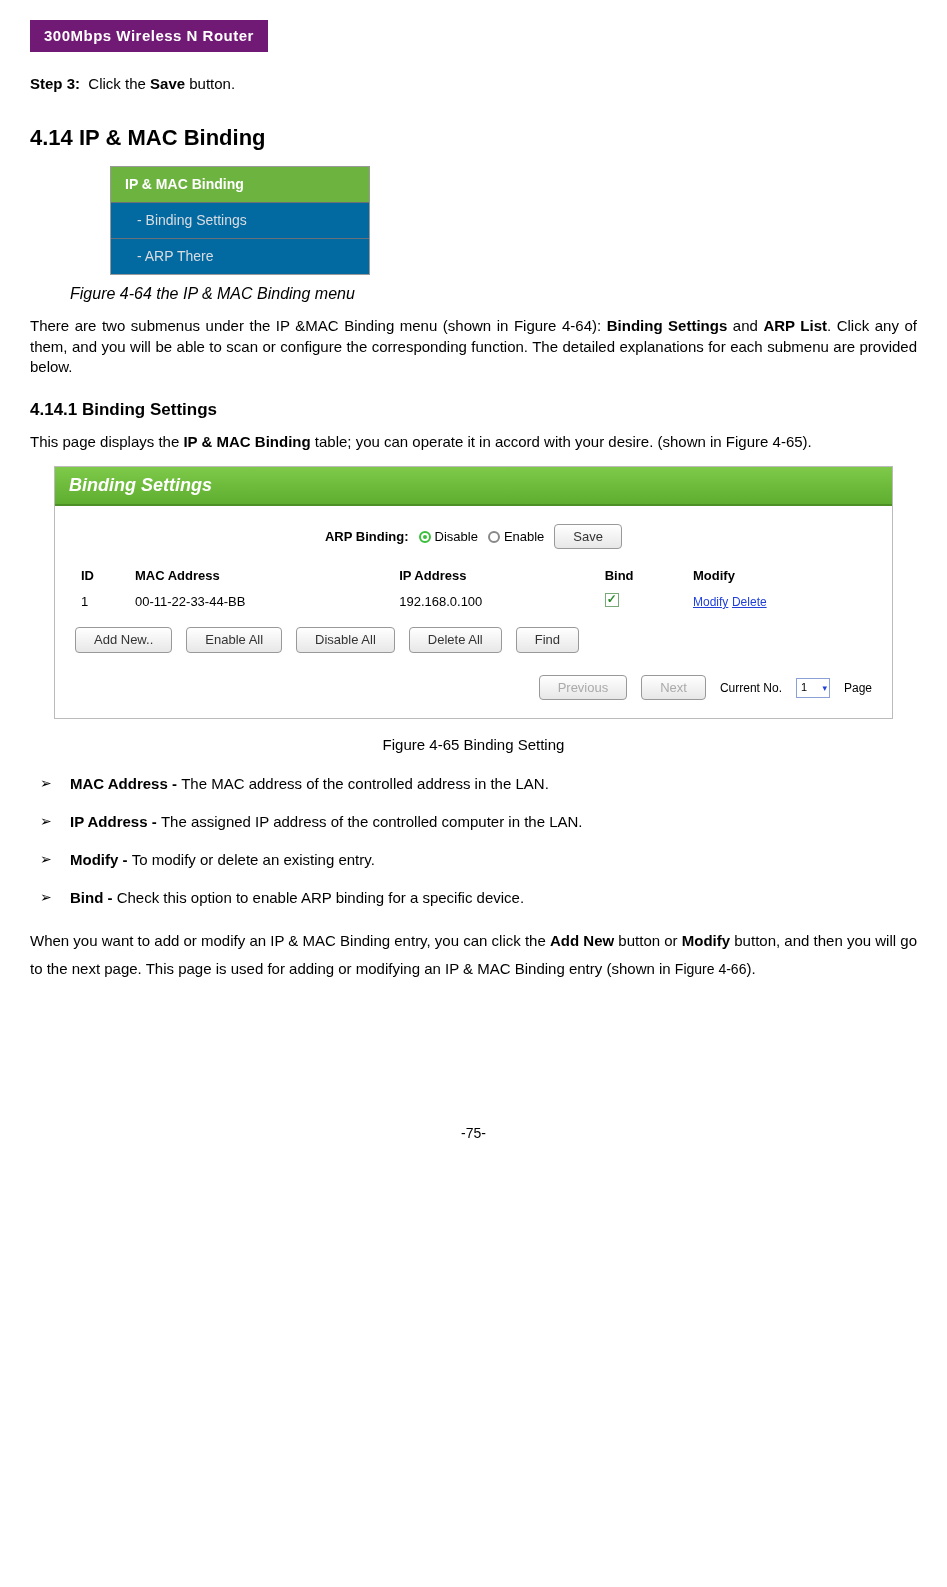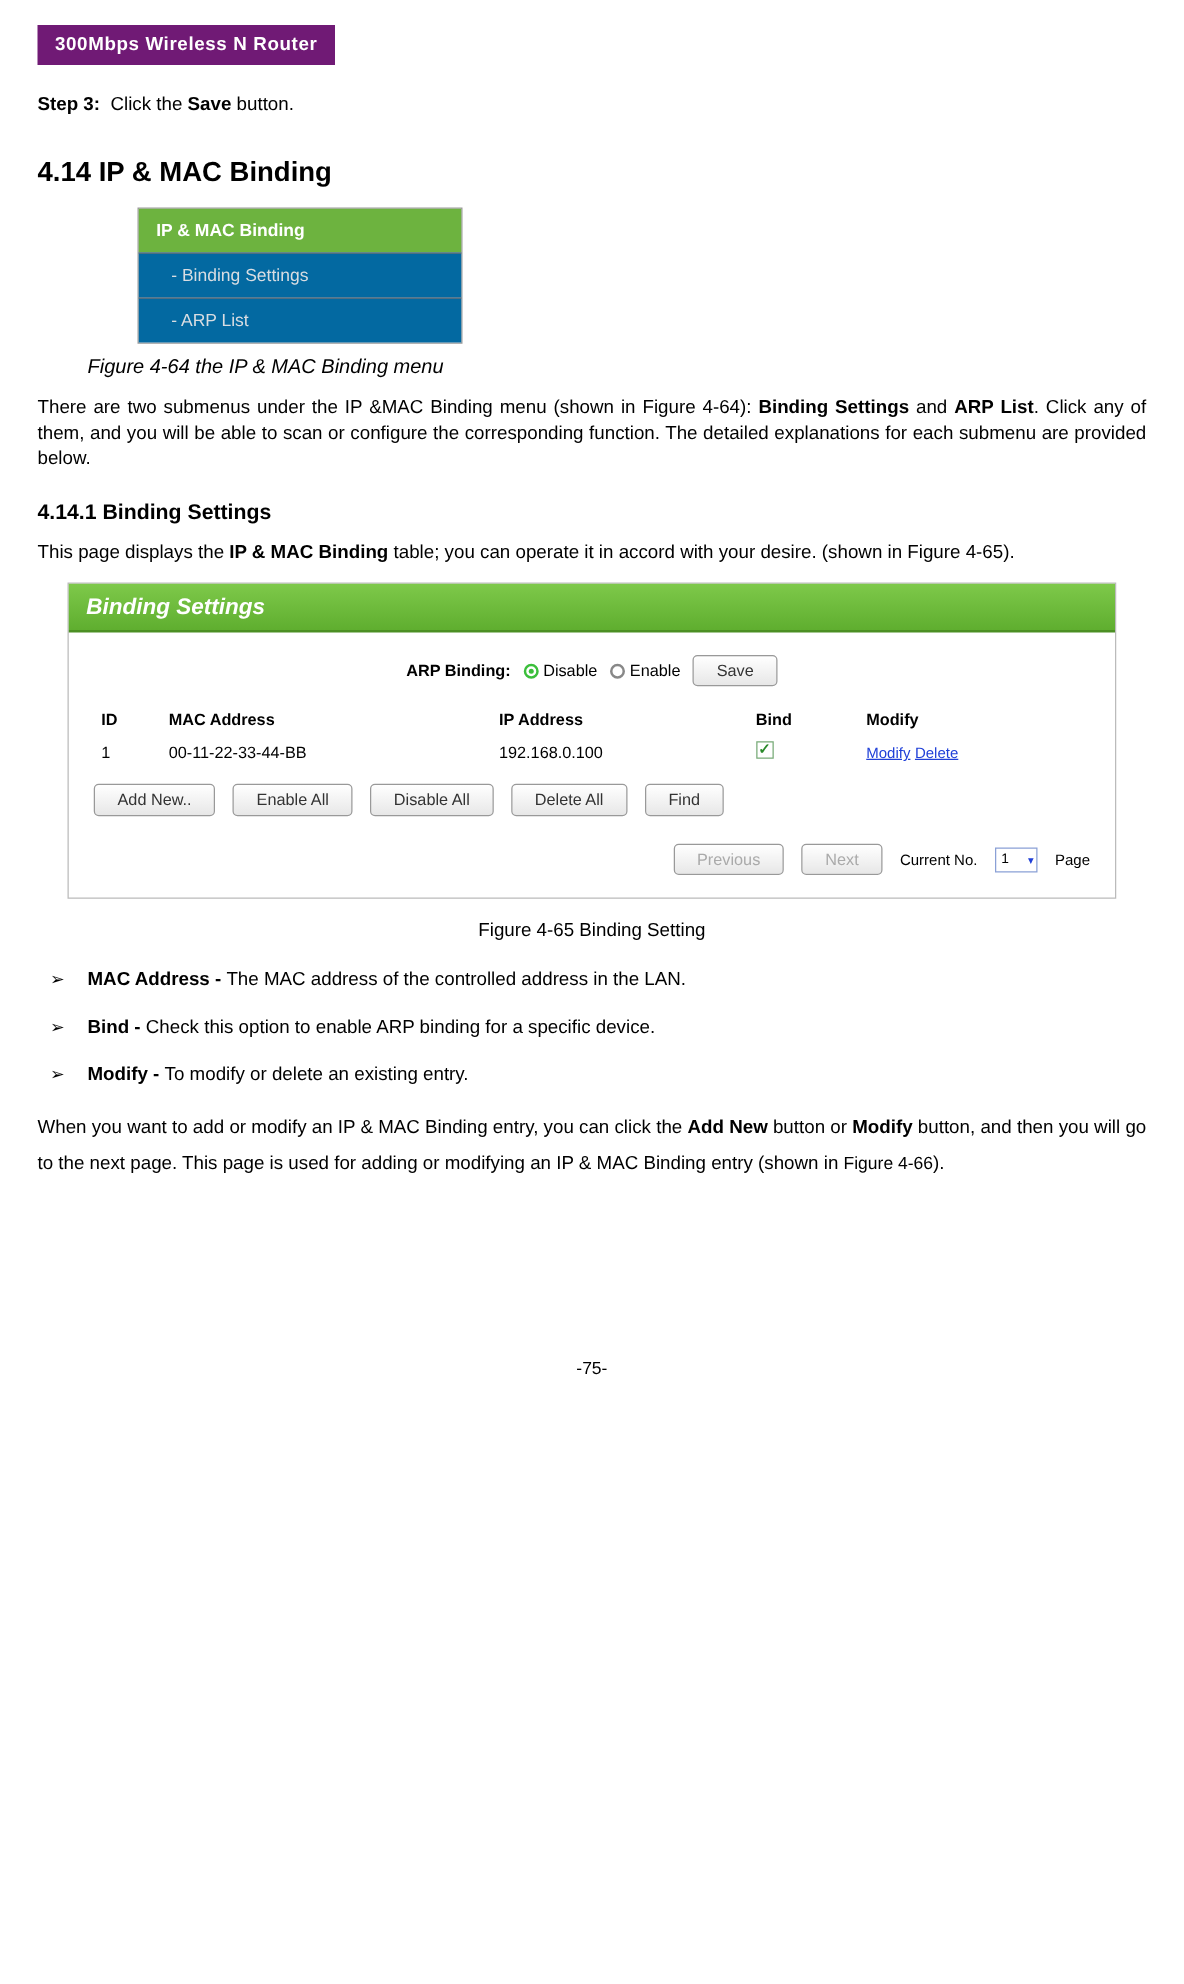--- a/index.html
+++ b/index.html
@@ -120,21 +120,21 @@
 <div class="step-line">
   <b>Step 3:</b>&nbsp;
   <span>Click the </span><b>Save</b><span> button.</span>
 </div>
 
 <h2 class="section">4.14  IP &amp; MAC Binding</h2>
 
 <div class="menu-figure">
   <div class="menu-hdr">IP &amp; MAC Binding</div>
   <div class="menu-item">- Binding Settings</div>
-  <div class="menu-item">- ARP List</div>
+  <div class="menu-item">- ARP There</div>
 </div>
 <div class="fig-caption-small">Figure 4-64 the IP &amp; MAC Binding menu</div>
 
 <p class="body">
   <span>There are two submenus under the IP &amp;MAC Binding menu (shown in Figure 4-64): </span><b>Binding Settings</b><span> and </span><b>ARP List</b><span>. Click any of them, and you will be able to scan or configure the corresponding function. The detailed explanations for each submenu are provided below.</span>
 </p>
 
 <h3 class="subsection">4.14.1 Binding Settings</h3>
 
 <p class="body">
@@ -193,21 +193,22 @@
       <span>Page</span>
     </div>
 
   </div>
 </div>
 
 <div class="fig-caption-center">Figure 4-65 Binding Setting</div>
 
 <ul class="bullets">
   <li><b>MAC Address - </b><span>The MAC address of the controlled address in the LAN.</span></li>
+  <li><b>IP Address - </b><span>The assigned IP address of the controlled computer in the LAN.</span></li>
+  <li><b>Modify - </b><span>To modify or delete an existing entry.</span></li>
   <li><b>Bind - </b><span>Check this option to enable ARP binding for a specific device.</span></li>
-  <li><b>Modify - </b><span>To modify or delete an existing entry.</span></li>
 </ul>
 
 <p class="body" style="line-height:1.9;">
   <span>When you want to add or modify an IP &amp; MAC Binding entry, you can click the </span><b>Add New</b><span> button or </span><b>Modify</b><span> button, and then you will go to the next page. This page is used for adding or modifying an IP &amp; MAC Binding entry (shown in </span><span style="font-size:14px;">Figure 4-66</span><span>).</span>
 </p>
 
 <div class="footer-pg">-75-</div>
 
 </body></html>

